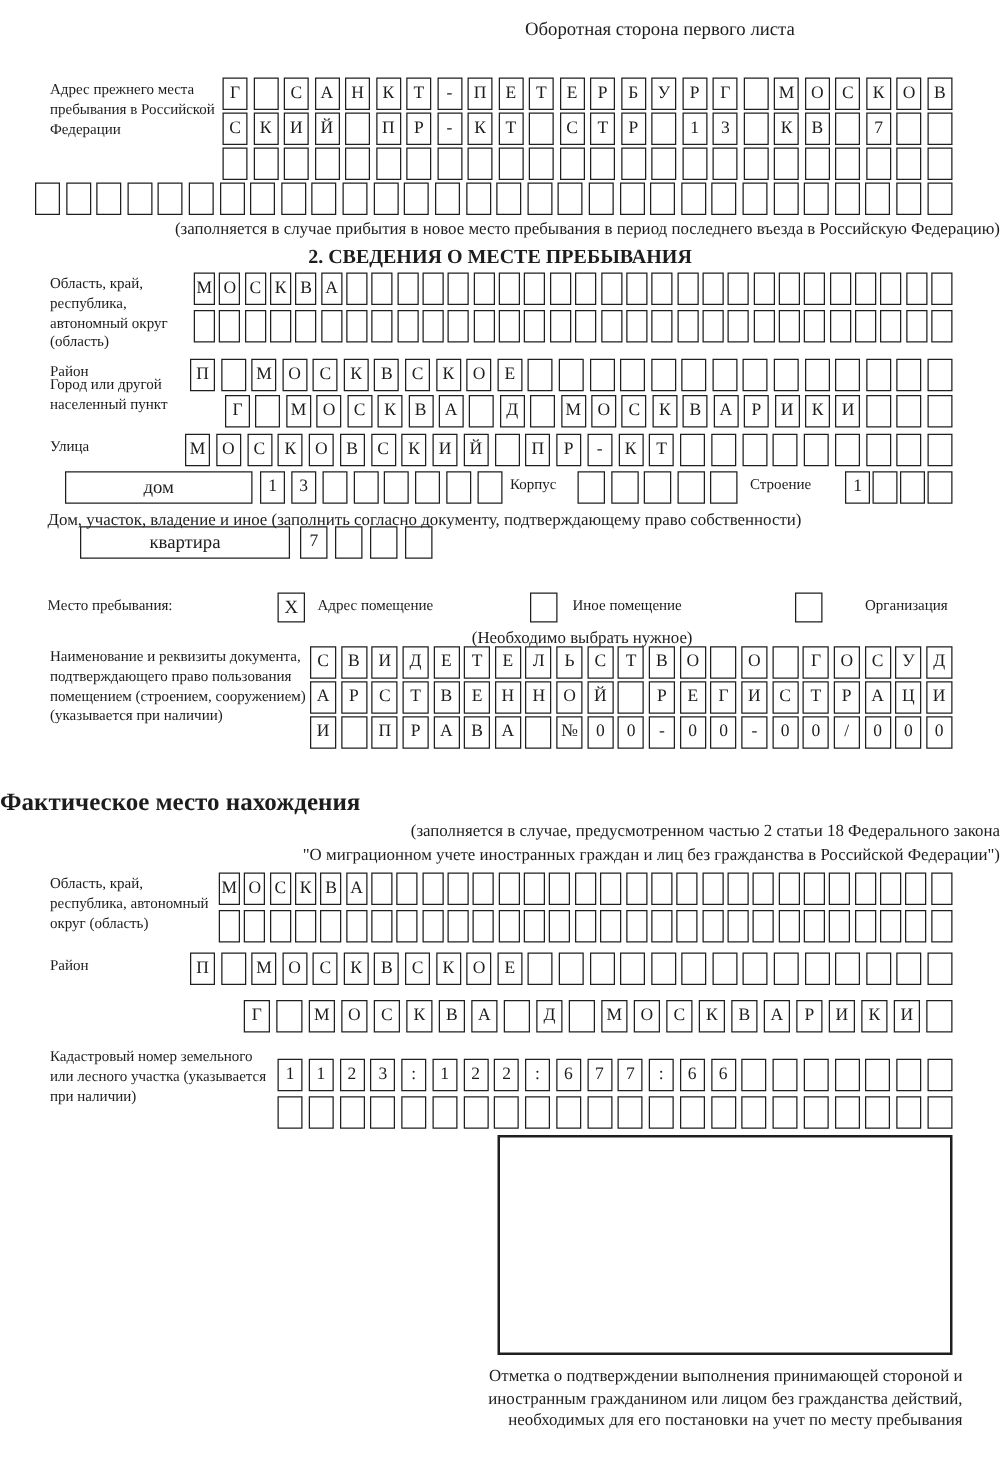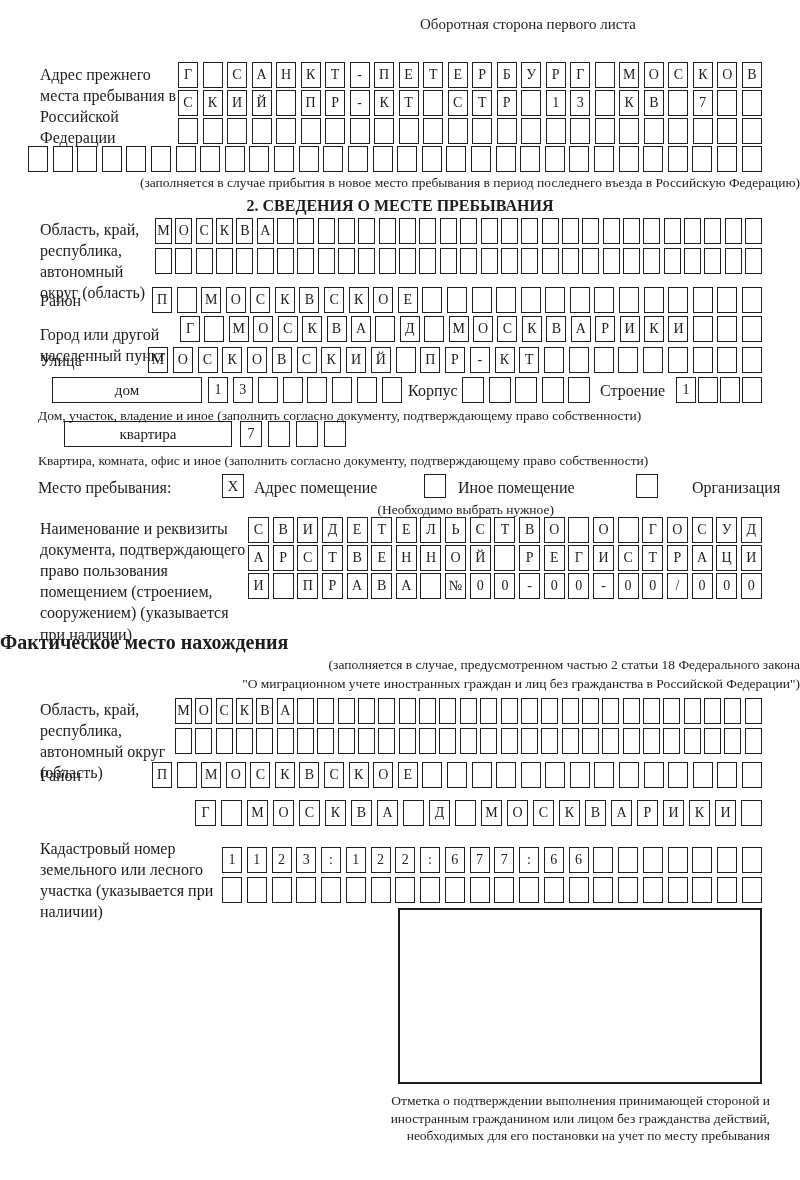--- a/index.html
+++ b/index.html
@@ -1,19 +1,19 @@
 <!DOCTYPE html>
 <html><head>
 <meta charset="utf-8">
 <style>
   html,body{margin:0;padding:0;background:#ffffff;}
   .page{position:relative;width:800px;height:1180px;background:#ffffff;
         font-family:"Liberation Serif","DejaVu Serif",serif;color:#1d1d1d;overflow:hidden;}
   .abs{position:absolute;}
-  .lbl{font-size:16px;line-height:1.32;}
+  .lbl{font-size:12px;line-height:1.32;}
   .cap{font-size:13.5px;line-height:1.3;}
   .hd{font-weight:bold;font-size:16px;text-align:center;}
   .hd2{font-weight:bold;font-size:20px;}
   .cells{display:flex;justify-content:space-between;}
   .cell{flex:0 0 auto;height:26px;border:1.5px solid #1f1f1f;box-sizing:border-box;
         display:flex;align-items:center;justify-content:center;font-size:14px;}
   .w17 .cell{width:17px;}
   .w20 .cell{width:20px;}
   .w21 .cell{width:21px;}
   .w22 .cell{width:22px;}
@@ -234,21 +234,21 @@
       <span class="cell"></span>
       <span class="cell"></span>
       <span class="cell"></span>
       <span class="cell"></span>
       <span class="cell"></span>
       <span class="cell"></span>
       <span class="cell"></span>
       <span class="cell"></span>
     </div>
 
-  <div class="abs lbl" style="top:324px;left:40px;width:140px">Город или другой населенный пункт</div>
+  <div class="abs lbl" style="top:300px;left:40px;width:140px">Город или другой населенный пункт</div>
   <div class="abs cells w20" style="top:316px;left:180px;width:582px">
       <span class="cell">Г</span>
       <span class="cell"></span>
       <span class="cell">М</span>
       <span class="cell">О</span>
       <span class="cell">С</span>
       <span class="cell">К</span>
       <span class="cell">В</span>
       <span class="cell">А</span>
       <span class="cell"></span>
@@ -326,21 +326,20 @@
     </div>
   <div class="abs cap" style="top:407px;left:38px;width:740px">Дом, участок, владение и иное (заполнить согласно документу, подтверждающему право собственности)</div>
 
   <div class="abs wbox" style="top:421px;left:64px;width:168px">квартира</div>
   <div class="abs cells w22" style="top:421px;left:240px;width:106px">
       <span class="cell">7</span>
       <span class="cell"></span>
       <span class="cell"></span>
       <span class="cell"></span>
     </div>
-  <div class="abs cap" style="top:452px;left:38px;width:740px">Квартира, комната, офис и иное (заполнить согласно документу, подтверждающему право собственности)</div>
 
   <div class="abs lbl" style="top:477px;left:38px">Место пребывания:</div>
   <div class="abs chk" style="top:474px;left:222px">X</div>
   <div class="abs lbl" style="top:477px;left:254px">Адрес помещение</div>
   <div class="abs chk" style="top:474px;left:424px"></div>
   <div class="abs lbl" style="top:477px;left:458px">Иное помещение</div>
   <div class="abs chk" style="top:474px;left:636px"></div>
   <div class="abs lbl" style="top:477px;left:692px">Организация</div>
   <div class="abs lbl" style="top:518px;left:40px;width:206px">Наименование и реквизиты документа, подтверждающего право пользования помещением (строением, сооружением) (указывается при наличии)</div>
 

